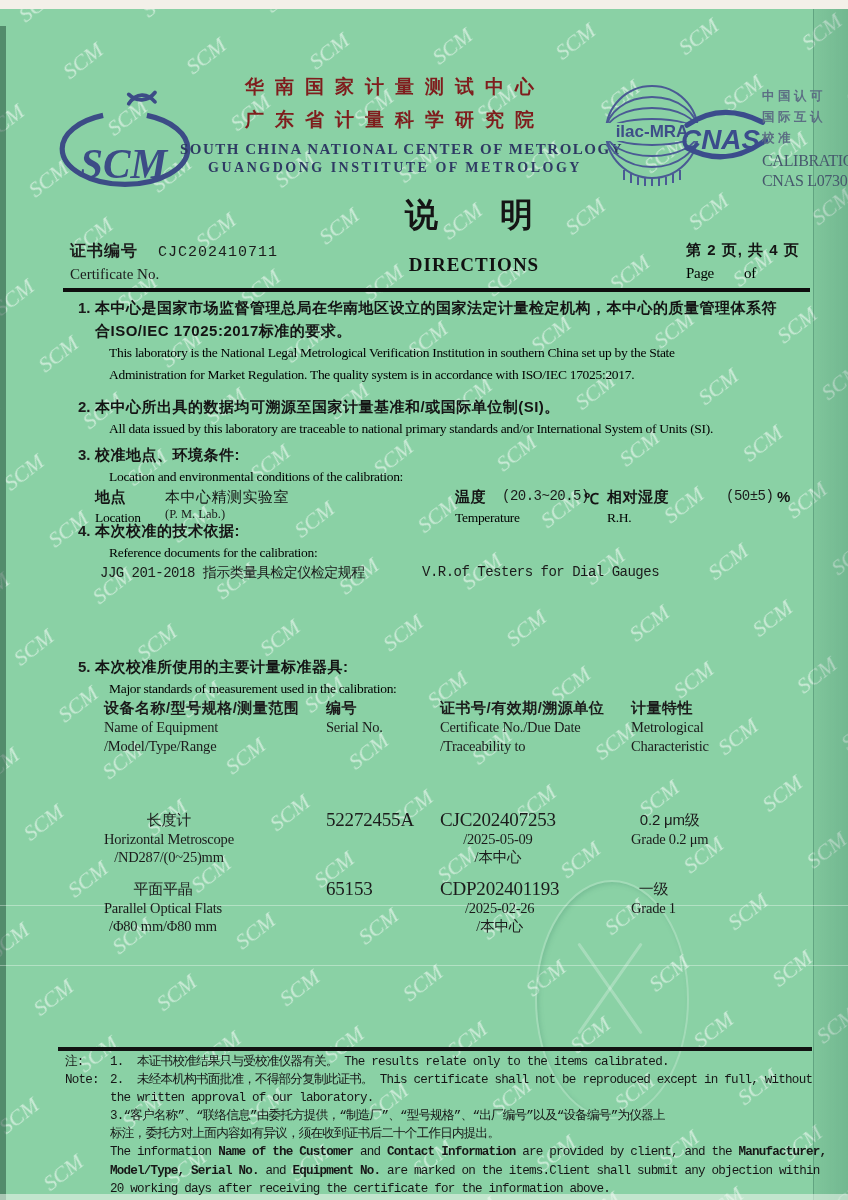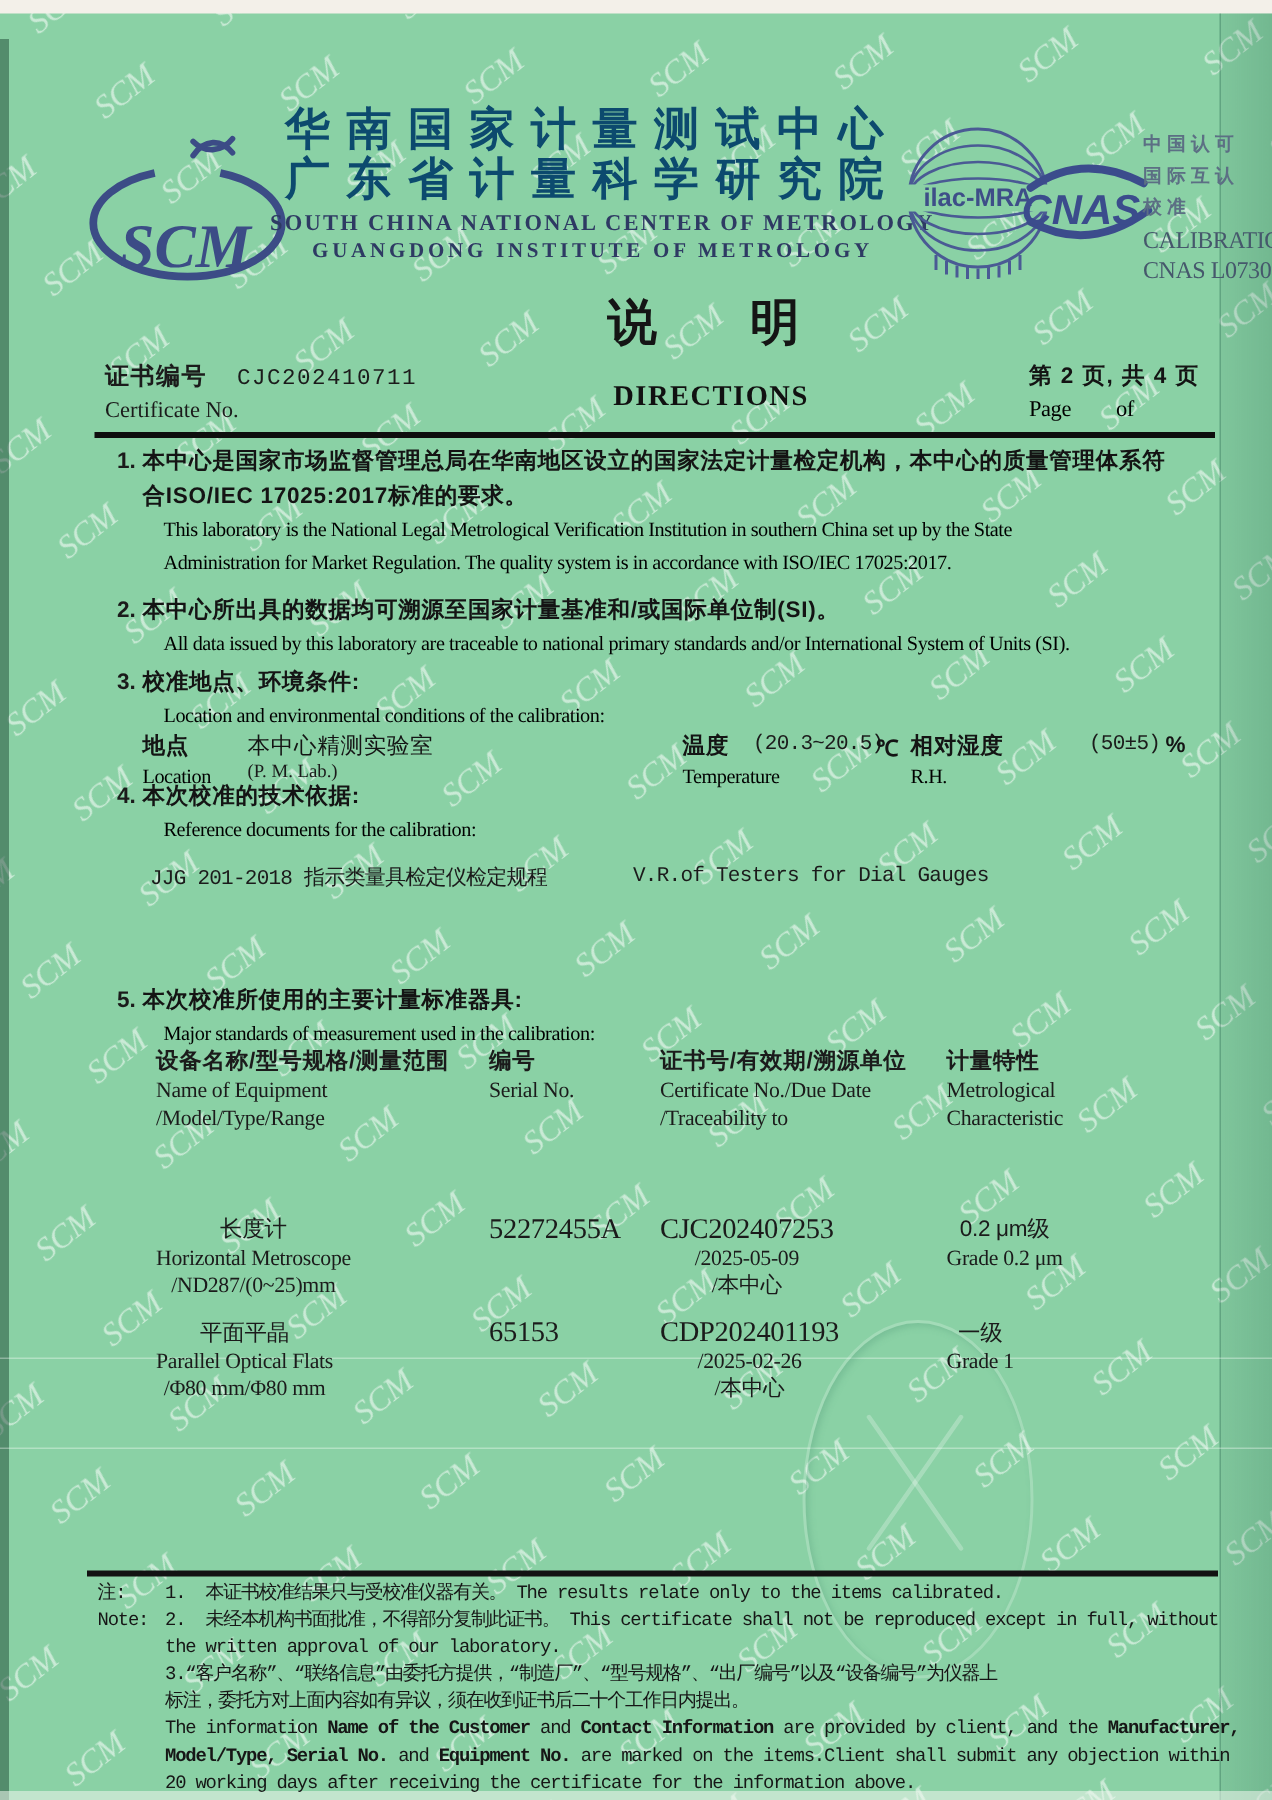--- a/index.html
+++ b/index.html
@@ -24,21 +24,21 @@
   .emboss{position:absolute;left:535px;top:880px;width:150px;height:235px;border-radius:50%;
     border:2px solid rgba(255,255,255,0.22);box-shadow:inset 2px 2px 4px rgba(90,160,125,0.35);}
   .emboss .x1,.emboss .x2{position:absolute;left:18px;top:105px;width:110px;height:3px;
     background:rgba(255,255,255,0.25);border-radius:2px;}
   .emboss .x1{transform:rotate(55deg);}
   .emboss .x2{transform:rotate(-55deg);}
 
   
   .scm-logo{position:absolute;left:50px;top:80px;width:150px;height:115px;}
   .org-block{position:absolute;left:180px;top:70px;width:430px;text-align:center;}
-  .org-zh{font-size:30px;font-weight:bold;color:#0c4a6e;letter-spacing:11px;line-height:33px;white-space:nowrap;}
+  .org-zh{font-size:19px;font-weight:bold;color:#7f1d1d;letter-spacing:11px;line-height:33px;white-space:nowrap;}
   .org-en1{margin-top:5px;font-family:"Liberation Serif",serif;font-weight:bold;color:#2e3a63;
     font-size:15px;letter-spacing:1.5px;white-space:nowrap;}
   .org-en2{margin-top:2px;font-family:"Liberation Serif",serif;font-weight:bold;color:#2e3a63;
     font-size:14px;letter-spacing:2.5px;white-space:nowrap;}
   .ilac-logo{position:absolute;left:600px;top:82px;width:104px;height:104px;}
   .cnas-logo{position:absolute;left:678px;top:98px;width:92px;height:74px;}
   .accred{position:absolute;left:762px;top:86px;width:84px;}
   .accred .zh{font-size:12.5px;letter-spacing:3.5px;color:#5c6f84;line-height:21px;white-space:nowrap;}
   .accred .en{font-size:16px;color:#46586c;line-height:16px;margin-top:4px;white-space:nowrap;}
 
@@ -66,21 +66,21 @@
   .en{font-family:"Liberation Serif",serif;font-size:13.5px;letter-spacing:-0.3px;color:#000000;white-space:nowrap;}
   .ln-head{display:flex;line-height:23px;}
   .ln-head .num{margin-left:14px;width:17px;flex:none;font-size:15px;font-weight:600;}
   .ln-zh2{padding-left:31px;line-height:23px;}
   .ln-en{padding-left:45px;line-height:22px;}
   .s1{top:296px;} .s2{top:395px;} .s3{top:443px;} .s4{top:519px;} .s5{top:655px;}
   .env-row{position:relative;height:22px;}
   .env-row span{position:absolute;white-space:nowrap;}
   .mono{font-family:"Liberation Mono",monospace;font-weight:normal;letter-spacing:-0.5px;font-size:14px;}
   .pml{font-family:"Liberation Serif",serif;font-size:12.5px;font-weight:normal;position:relative;top:-3px;}
-  .ref-row{position:relative;height:22px;margin-top:12px;}
+  .ref-row{position:relative;height:22px;margin-top:0;}
   .ref-row span{position:absolute;white-space:nowrap;}
 
   
   .stable{position:absolute;left:64px;top:697px;width:746px;}
   .trow{position:relative;}
   .tcell{position:absolute;top:0;white-space:nowrap;}
   .c1{left:40px;} .c2{left:262px;} .c3{left:376px;} .c4{left:567px;}
   .thead .line{line-height:19px;font-family:"Liberation Serif",serif;font-size:14.5px;letter-spacing:-0.2px;}
   .thead .line-0{font-family:"Liberation Sans",sans-serif;font-size:15px;font-weight:600;letter-spacing:0.5px;line-height:21px;}
   .tbody .line{line-height:18.5px;font-family:"Liberation Serif",serif;font-size:14.5px;letter-spacing:-0.2px;text-align:center;}

